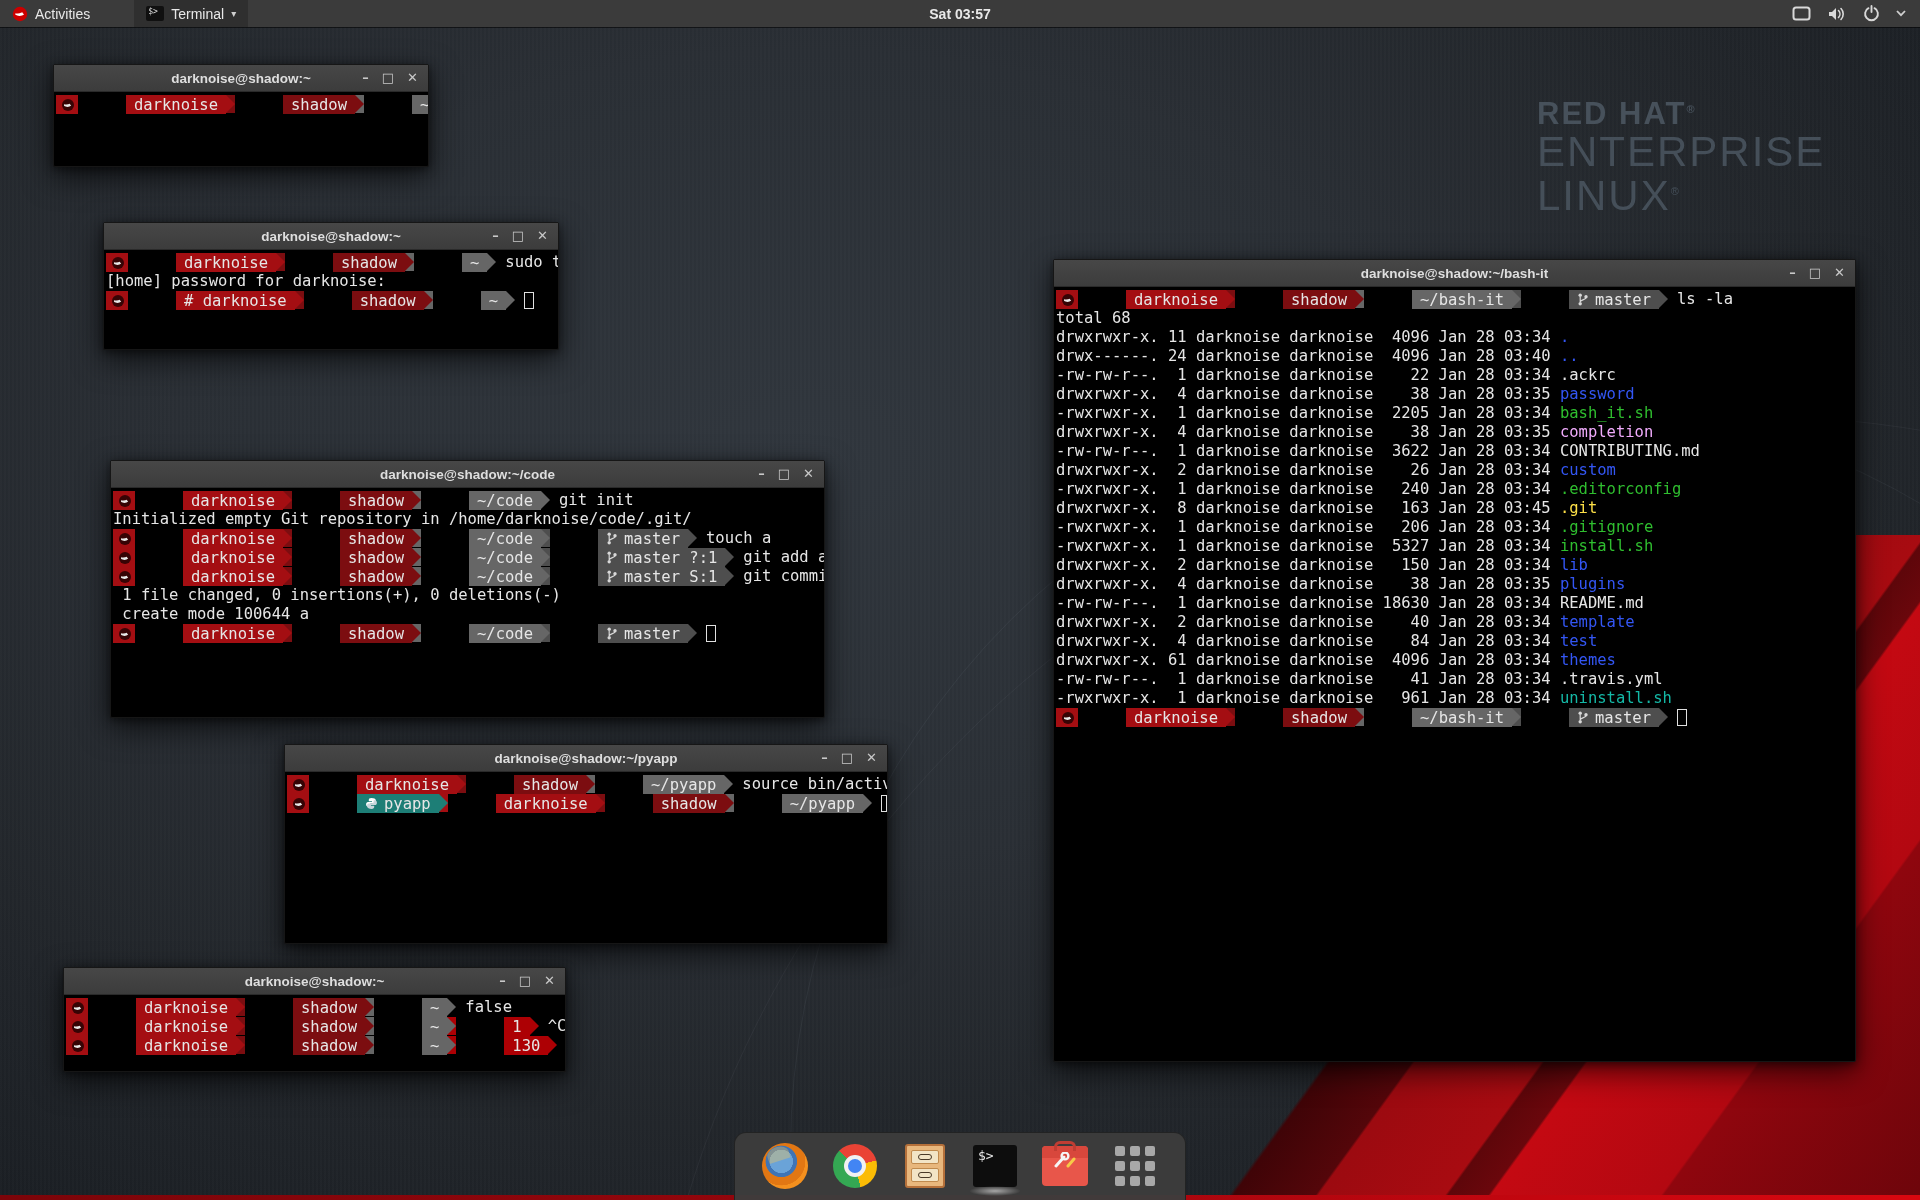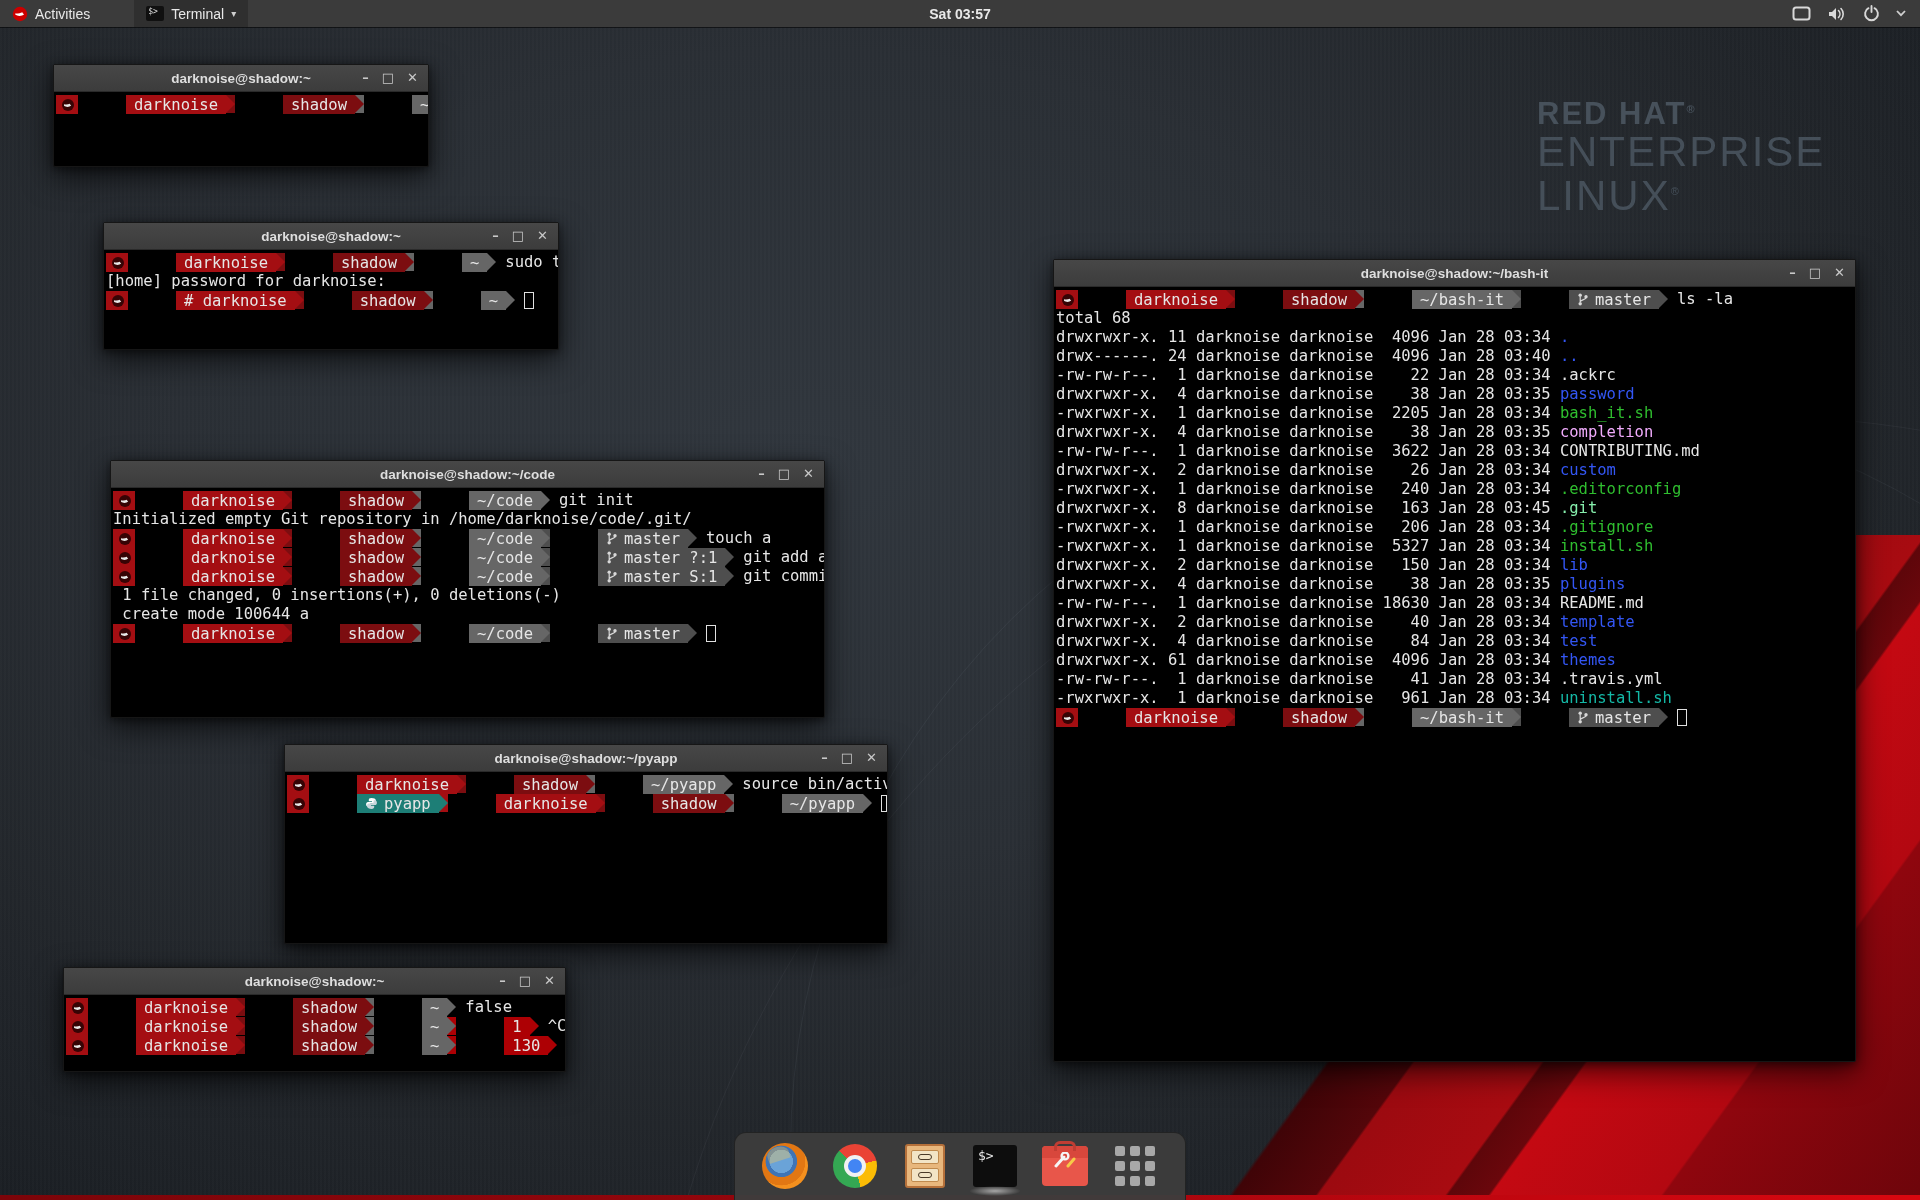--- a/index.html
+++ b/index.html
@@ -301,21 +301,21 @@
         <div class="trow out">total 68</div>
         <div class="trow out">drwxrwxr-x. 11 darknoise darknoise  4096 Jan 28 03:34 <span class="lsname" style="color:#3356f4">.</span></div>
         <div class="trow out">drwx------. 24 darknoise darknoise  4096 Jan 28 03:40 <span class="lsname" style="color:#3356f4">..</span></div>
         <div class="trow out">-rw-rw-r--.  1 darknoise darknoise    22 Jan 28 03:34 <span class="lsname" style="color:#e6e6e6">.ackrc</span></div>
         <div class="trow out">drwxrwxr-x.  4 darknoise darknoise    38 Jan 28 03:35 <span class="lsname" style="color:#3356f4">password</span></div>
         <div class="trow out">-rwxrwxr-x.  1 darknoise darknoise  2205 Jan 28 03:34 <span class="lsname" style="color:#2fbe2f">bash_it.sh</span></div>
         <div class="trow out">drwxrwxr-x.  4 darknoise darknoise    38 Jan 28 03:35 <span class="lsname" style="color:#f0abfc">completion</span></div>
         <div class="trow out">-rw-rw-r--.  1 darknoise darknoise  3622 Jan 28 03:34 <span class="lsname" style="color:#e6e6e6">CONTRIBUTING.md</span></div>
         <div class="trow out">drwxrwxr-x.  2 darknoise darknoise    26 Jan 28 03:34 <span class="lsname" style="color:#3356f4">custom</span></div>
         <div class="trow out">-rwxrwxr-x.  1 darknoise darknoise   240 Jan 28 03:34 <span class="lsname" style="color:#2fbe2f">.editorconfig</span></div>
-        <div class="trow out">drwxrwxr-x.  8 darknoise darknoise   163 Jan 28 03:45 <span class="lsname" style="color:#86efac">.git</span></div>
+        <div class="trow out">drwxrwxr-x.  8 darknoise darknoise   163 Jan 28 03:45 <span class="lsname" style="color:#fde047">.git</span></div>
         <div class="trow out">-rwxrwxr-x.  1 darknoise darknoise   206 Jan 28 03:34 <span class="lsname" style="color:#2fbe2f">.gitignore</span></div>
         <div class="trow out">-rwxrwxr-x.  1 darknoise darknoise  5327 Jan 28 03:34 <span class="lsname" style="color:#2fbe2f">install.sh</span></div>
         <div class="trow out">drwxrwxr-x.  2 darknoise darknoise   150 Jan 28 03:34 <span class="lsname" style="color:#3356f4">lib</span></div>
         <div class="trow out">drwxrwxr-x.  4 darknoise darknoise    38 Jan 28 03:35 <span class="lsname" style="color:#3356f4">plugins</span></div>
         <div class="trow out">-rw-rw-r--.  1 darknoise darknoise 18630 Jan 28 03:34 <span class="lsname" style="color:#e6e6e6">README.md</span></div>
         <div class="trow out">drwxrwxr-x.  2 darknoise darknoise    40 Jan 28 03:34 <span class="lsname" style="color:#3356f4">template</span></div>
         <div class="trow out">drwxrwxr-x.  4 darknoise darknoise    84 Jan 28 03:34 <span class="lsname" style="color:#3356f4">test</span></div>
         <div class="trow out">drwxrwxr-x. 61 darknoise darknoise  4096 Jan 28 03:34 <span class="lsname" style="color:#3356f4">themes</span></div>
         <div class="trow out">-rw-rw-r--.  1 darknoise darknoise    41 Jan 28 03:34 <span class="lsname" style="color:#e6e6e6">.travis.yml</span></div>
         <div class="trow out">-rwxrwxr-x.  1 darknoise darknoise   961 Jan 28 03:34 <span class="lsname" style="color:#14b8a6">uninstall.sh</span></div>

